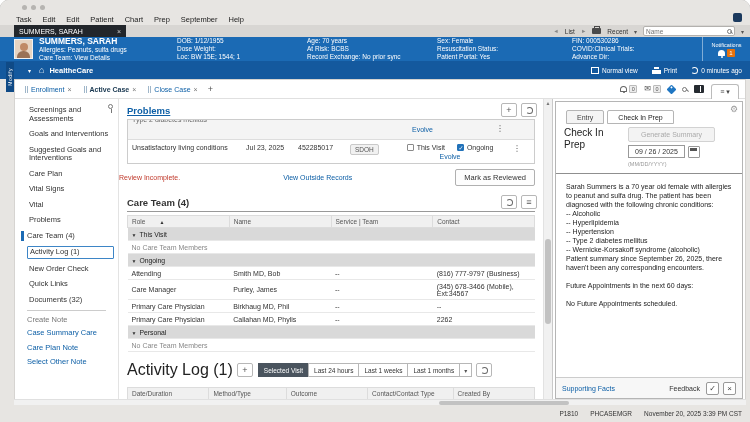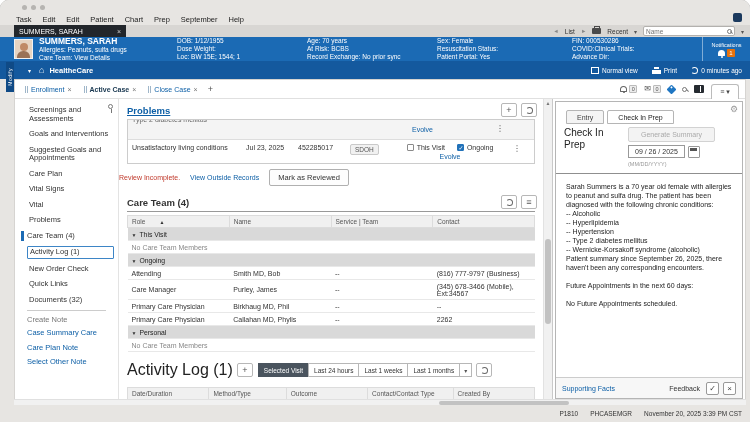--- a/index.html
+++ b/index.html
@@ -114,21 +114,21 @@
   .pc-tag{width:50px;flex:none;}
   .sdoh{display:inline-block;border:1px solid #c9c9c9;background:#f1f1f1;border-radius:2px;padding:1px 4px;font-size:6.5px;color:#555;}
   .pc-checks{flex:1;display:flex;flex-direction:column;align-items:center;gap:2px;}
   .check-line{display:flex;align-items:center;gap:12px;}
   .cb-item{display:flex;align-items:center;gap:3px;}
   .cb{width:7px;height:7px;border:1px solid #8a8a8a;background:#fff;border-radius:1px;position:relative;flex:none;}
   .cb.checked{background:#2272b9;border-color:#2272b9;}
   .cb.checked::after{content:'✓';position:absolute;top:-1.5px;left:0.5px;color:#fff;font-size:6px;}
   .evolve{color:#0d5fa6;}
   .pc-dots{width:34px;flex:none;text-align:center;color:#444;font-size:8px;}
-  .review-row{display:flex;justify-content:flex-start;align-items:center;gap:10px;margin:5px 8px 0 0;font-size:7px;}
+  .review-row{display:flex;justify-content:space-between;align-items:center;gap:10px;margin:5px 8px 0 0;font-size:7px;}
   .red{color:#c0392b;}
   .blue-link{color:#0d5fa6;}
   .mar-btn{border:1px solid #b0b0b0;background:#fdfdfd;padding:3px 8px;font-size:7.5px;color:#333;border-radius:2px;}
 
   .ct-rule{border-top:1px solid #999;margin:2px 8px 0 8px;}
   table.grid{width:calc(100% - 16px);margin:3px 8px 0 8px;border-collapse:collapse;font-size:7px;color:#333;}
   table.grid th{background:#f0f0f0;border:1px solid #dcdcdc;color:#555;font-weight:normal;text-align:left;padding:2px 4px;font-size:6.5px;}
   table.grid td{padding:2.5px 4px;border-bottom:1px solid #e8e8e8;}
   td.grp{background:#d9d9d9;color:#222;font-size:6.8px;border-bottom:1px solid #c9c9c9;}
   td.empty{color:#888;}
@@ -314,21 +314,21 @@
         <span class="layout-tab">≡ ▾</span>
       </div>
     </div>
 
     <div class="body-row">
 
       <div class="sidebar">
         <span class="pin-icon"></span>
         <div class="sb-item">Screenings and Assessments</div>
         <div class="sb-item">Goals and Interventions</div>
-        <div class="sb-item">Suggested Goals and Appointments</div>
+        <div class="sb-item">Suggested Goals and Interventions</div>
         <div class="sb-item">Care Plan</div>
         <div class="sb-item">Vital Signs</div>
         <div class="sb-item">Vital</div>
         <div class="sb-item">Problems</div>
         <div class="sb-item current">Care Team (4)</div>
         <div class="sb-item focused">Activity Log (1)</div>
         <div class="sb-item">New Order Check</div>
         <div class="sb-item">Quick Links</div>
         <div class="sb-item">Documents (32)</div>
         <div class="sb-div"></div>

